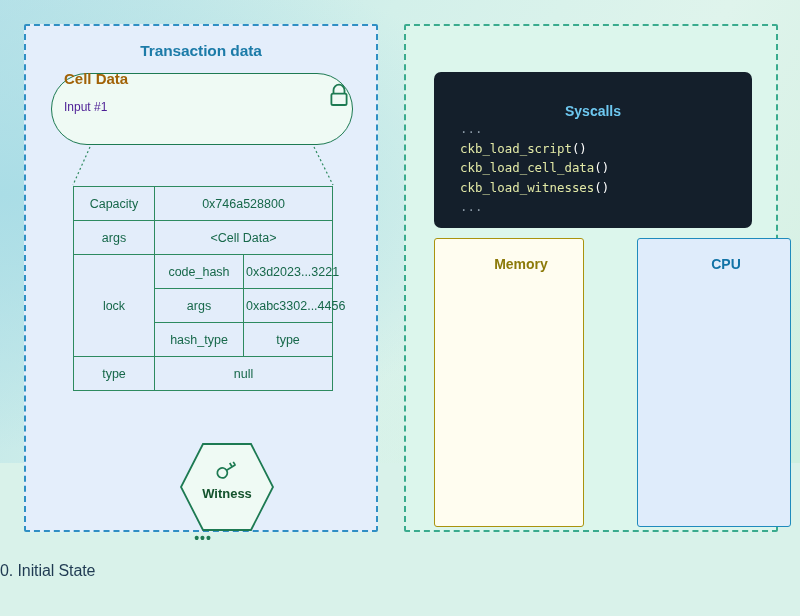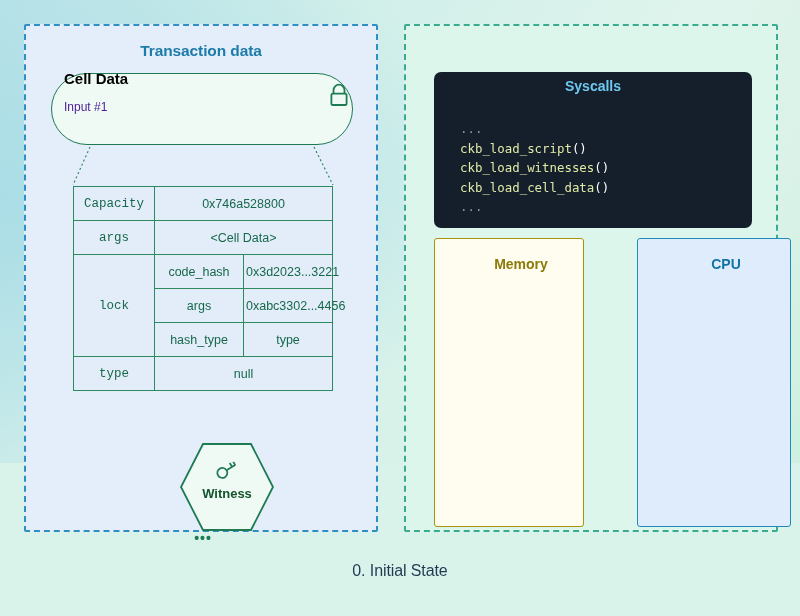--- a/index.html
+++ b/index.html
@@ -71,21 +71,21 @@
     border: 1.6px solid #1d7a52;
     border-radius: 36px;
     background: #effaf4;
   }
   #cell-data-title {
     position: absolute;
     left: 38px;
     top: 44px;
     font-size: 15px;
     font-weight: bold;
-    color: #000000;
+    color: #a16207;
   }
   #cell-data-sub {
     position: absolute;
     left: 38px;
     top: 74px;
     font-size: 12px;
     color: #4c1d95;
   }
   #lock-icon {
     position: absolute;
@@ -112,21 +112,21 @@
   #detail-table td {
     border: 1.3px solid #2d8a5f;
     height: 33px;
     text-align: center;
     vertical-align: middle;
     font-size: 12.5px;
     color: #17684a;
     padding: 0 2px;
     background: #e3edfa;
   }
-  .col-key   { width: 76px; font-family: Liberation Mono, monospace; }
+  .col-key   { width: 76px; }
   .col-sub   { width: 78px; }
 
   
   #witness-wrap {
     position: absolute;
     left: 153px;
     top: 416px;
     width: 96px;
     height: 90px;
   }
@@ -167,21 +167,21 @@
     width: 318px;
     height: 156px;
     background: #141f2b;
     border-radius: 7px;
     box-sizing: border-box;
   }
   #syscalls-title {
     position: absolute;
     left: 0;
     right: 0;
-    top: 6px;
+    top: 31px;
     text-align: center;
     font-size: 14px;
     font-weight: bold;
     color: #6ec8f0;
   }
   #syscalls-code {
     position: absolute;
     left: 26px;
     top: 47px;
     font-family: "DejaVu Sans Mono", monospace;
@@ -228,21 +228,20 @@
   }
   #memory-title { color: #8c7a09; }
   #cpu-title { color: #1273a6; }
 
   
   #caption {
     position: absolute;
     left: 0;
     right: 0;
     top: 562px;
-    text-align: center;
     font-size: 16px;
     color: #1f3a52;
     letter-spacing: -0.1px;
   }
 </style>
 </head>
 <body>
 
 <div id="stage">
 
@@ -309,21 +308,21 @@
     </div>
 
     <div id="witness-ellipsis">•••</div>
   </div>
 
   <div id="vm-panel" class="panel">
 
 
     <div id="syscalls-box">
       <div id="syscalls-title">Syscalls</div>
-      <div id="syscalls-code"><div><span class="fn-dots">...</span></div><div><span class="fn-name">ckb_load_script</span><span class="fn-paren">()</span></div><div><span class="fn-name">ckb_load_witnesses</span><span class="fn-paren">()</span></div><div><span class="fn-name">ckb_load_cell_data</span><span class="fn-paren">()</span></div><div><span class="fn-dots">...</span></div></div>
+      <div id="syscalls-code"><div><span class="fn-dots">...</span></div><div><span class="fn-name">ckb_load_script</span><span class="fn-paren">()</span></div><div><span class="fn-name">ckb_load_cell_data</span><span class="fn-paren">()</span></div><div><span class="fn-name">ckb_load_witnesses</span><span class="fn-paren">()</span></div><div><span class="fn-dots">...</span></div></div>
     </div>
 
     <div id="memory-box" class="unit-box">
       <div id="memory-title" class="unit-title">Memory</div>
     </div>
 
     <div id="cpu-box" class="unit-box">
       <div id="cpu-title" class="unit-title">CPU</div>
     </div>
   </div>

